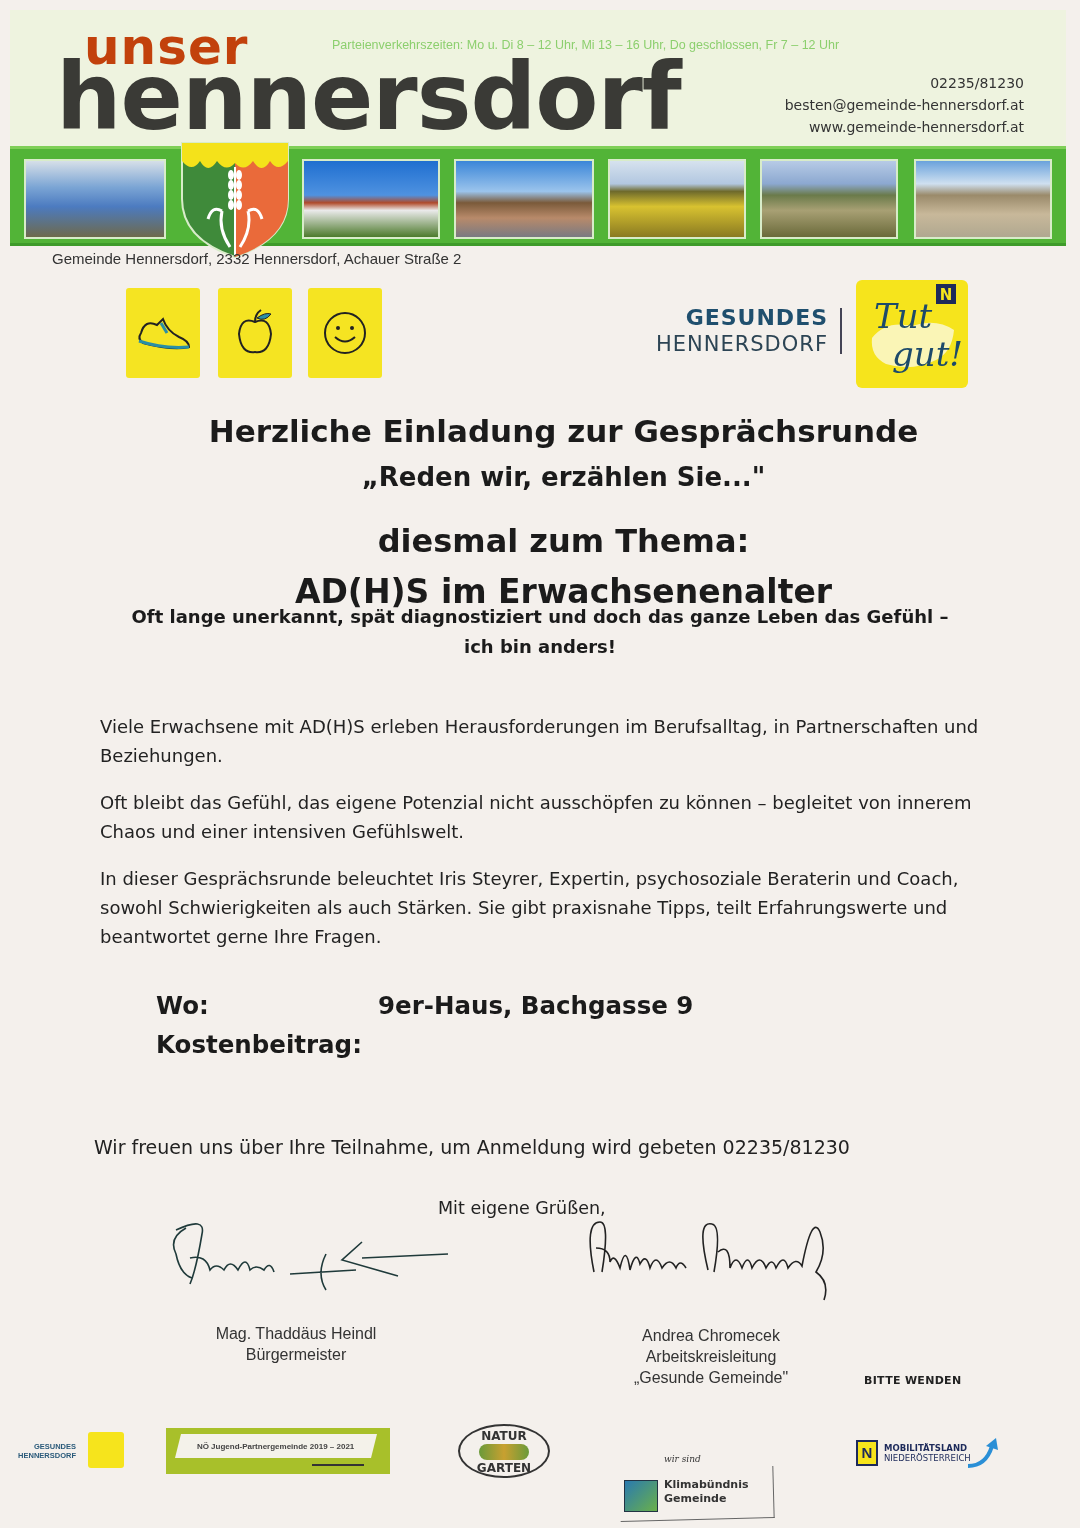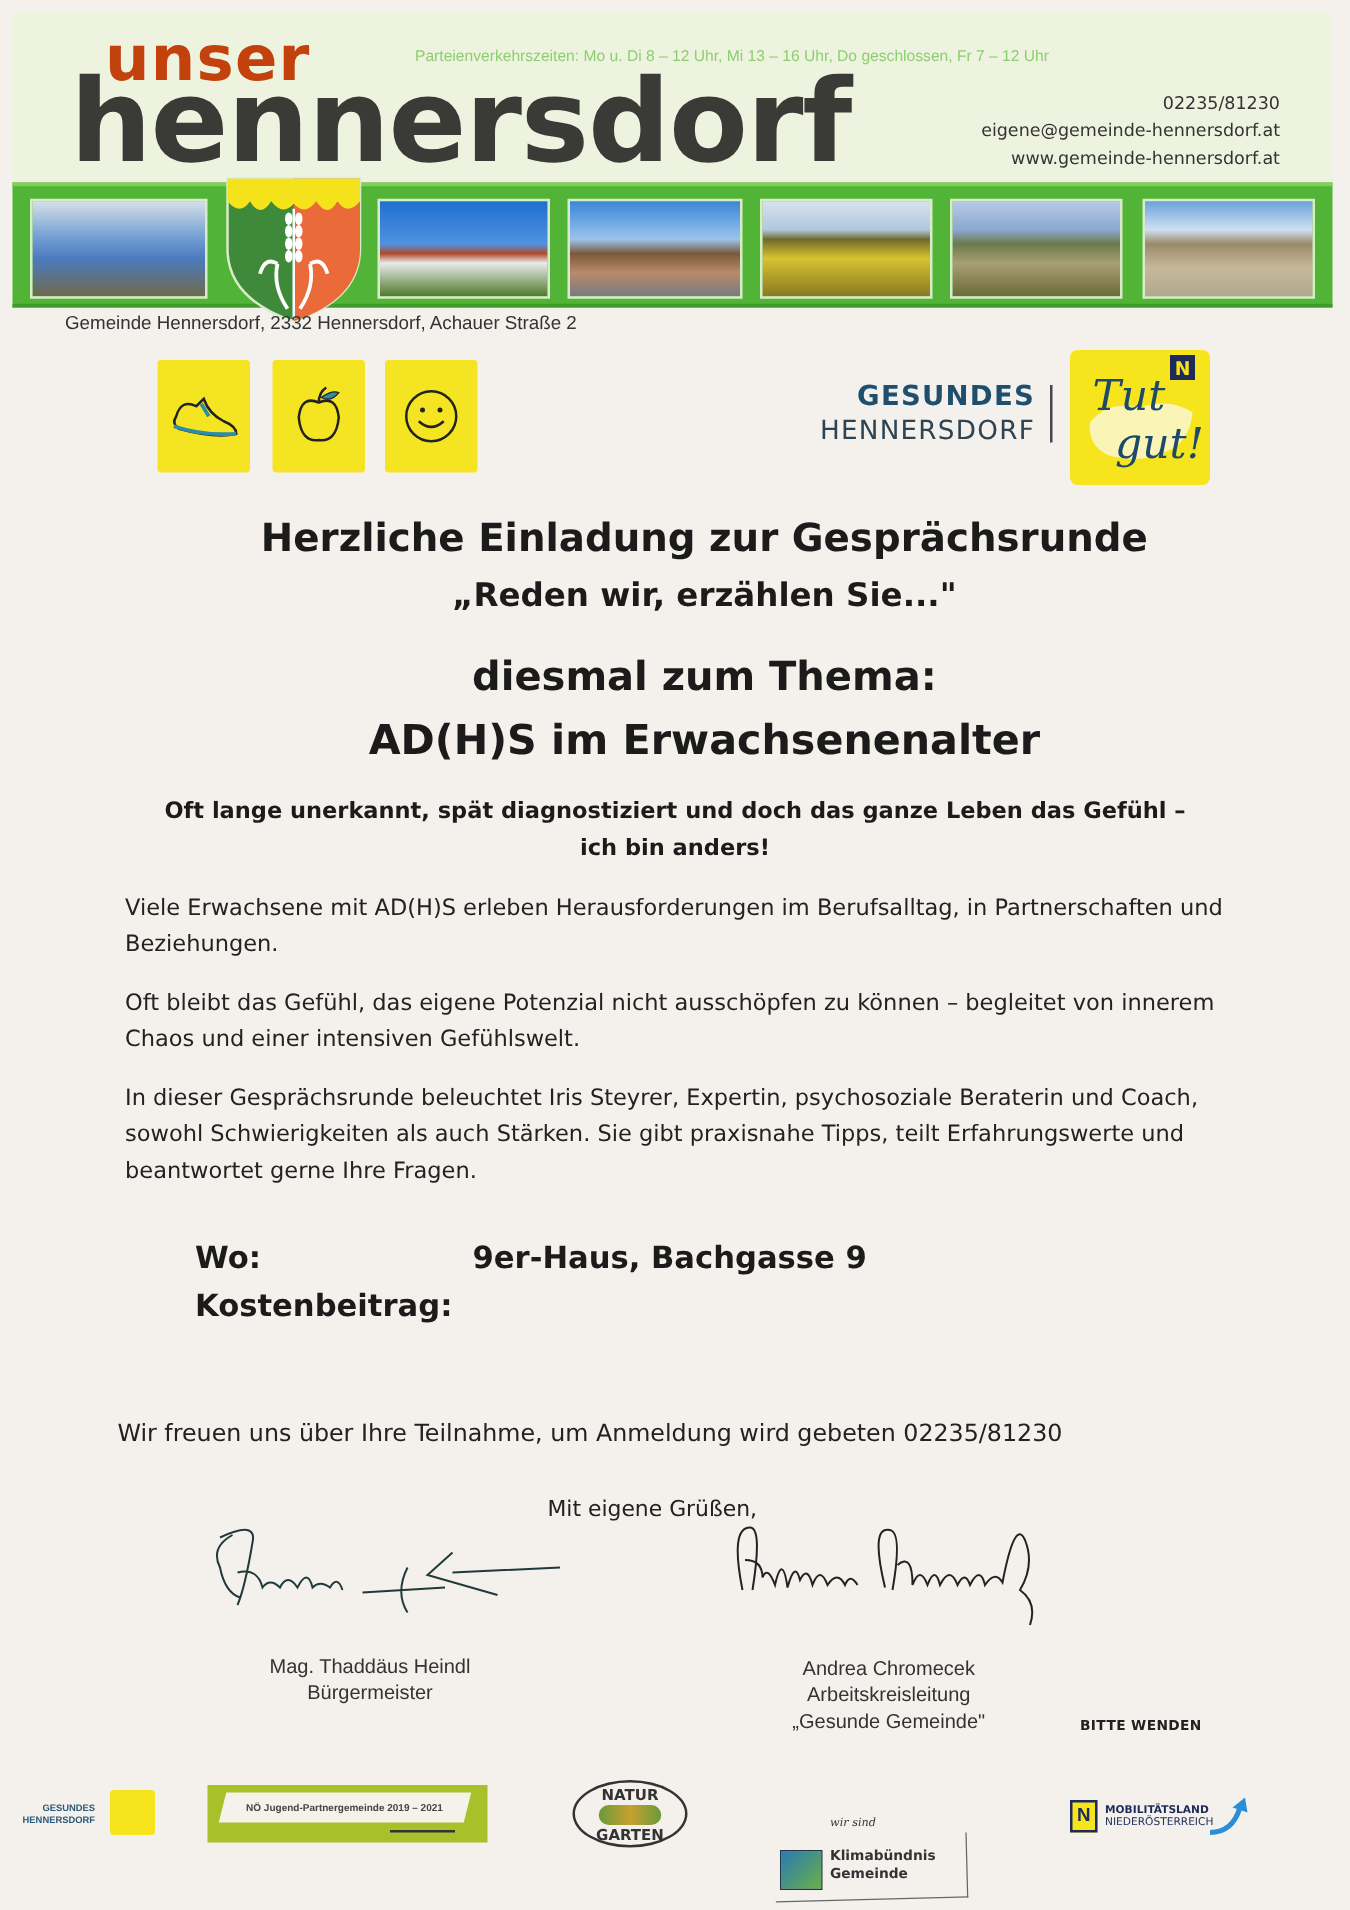--- a/index.html
+++ b/index.html
@@ -69,21 +69,21 @@
   .tutgut {
     position: absolute; left: 856px; top: 280px; width: 112px; height: 108px;
     background: #f6e41c; border-radius: 6px;
   }
   
   .center { position: absolute; left: 0; width: 1080px; text-align: center; font-family: "DejaVu Sans", sans-serif; font-weight: bold; color: #1b1b1b; padding-left: 47px; }
   .t-title { top: 413px; font-size: 31px; }
   .t-sub   { top: 462px; font-size: 26px; }
   .t-thema { top: 522px; font-size: 32px; }
   .t-topic { top: 572px; font-size: 33px; }
-  .lead { position: absolute; left: 110px; width: 860px; top: 634px; text-align: center;
+  .lead { position: absolute; left: 110px; width: 860px; top: 602px; text-align: center;
           font-family: "DejaVu Sans", sans-serif; font-weight: bold; font-size: 18px; line-height: 30px; color: #1b1b1b; }
   .para { position: absolute; left: 100px; width: 880px; font-family: "DejaVu Sans", sans-serif;
           font-size: 18px; line-height: 29px; color: #222; }
   .para1 { top: 712px; }
   .para2 { top: 788px; }
   .para3 { top: 864px; }
   .details { position: absolute; left: 156px; top: 986px; font-family: "DejaVu Sans", sans-serif; font-weight: bold; font-size: 24.5px; color: #1b1b1b; }
   .details .row { display: flex; height: 39px; align-items: center; }
   .details .k { width: 222px; }
   .invite { position: absolute; left: 94px; top: 1136px; font-family: "DejaVu Sans", sans-serif; font-size: 19px; color: #222; }
@@ -117,21 +117,21 @@
 </style>
 </head>
 <body>
 
 <div class="header">
   <div class="logo-unser">unser</div>
   <div class="logo-hennersdorf">hennersdorf</div>
   <div class="hours">Parteienverkehrszeiten: Mo u. Di 8 – 12 Uhr, Mi 13 – 16 Uhr, Do geschlossen, Fr 7 – 12 Uhr</div>
   <div class="contact">
     <div>02235/81230</div>
-    <div>eigene@gemeinde-hennersdorf.at</div>
+    <div>besten@gemeinde-hennersdorf.at</div>
     <div>www.gemeinde-hennersdorf.at</div>
   </div>
   <div class="banner">
     <div class="photo p1"></div>
     <div class="photo p2"></div>
     <div class="photo p3"></div>
     <div class="photo p4"></div>
     <div class="photo p5"></div>
     <div class="photo p6"></div>
     <svg class="crest" viewBox="0 0 114 120">

